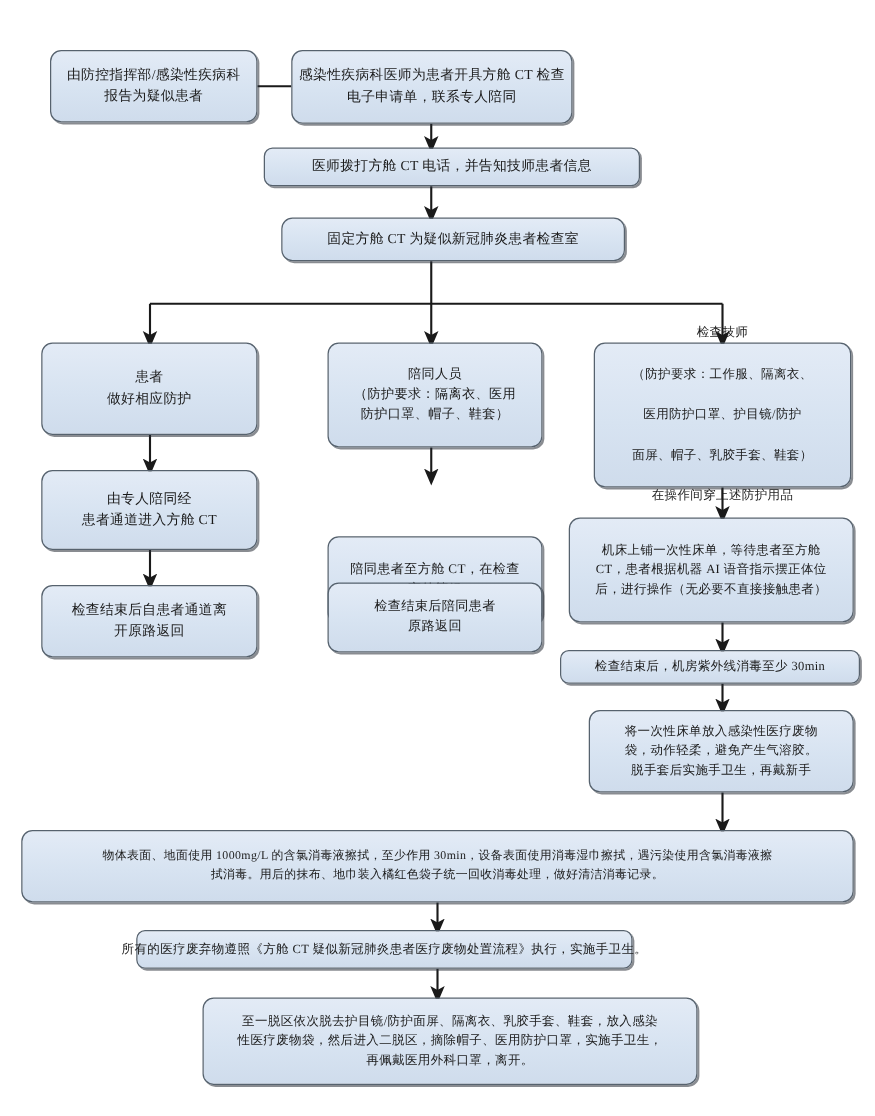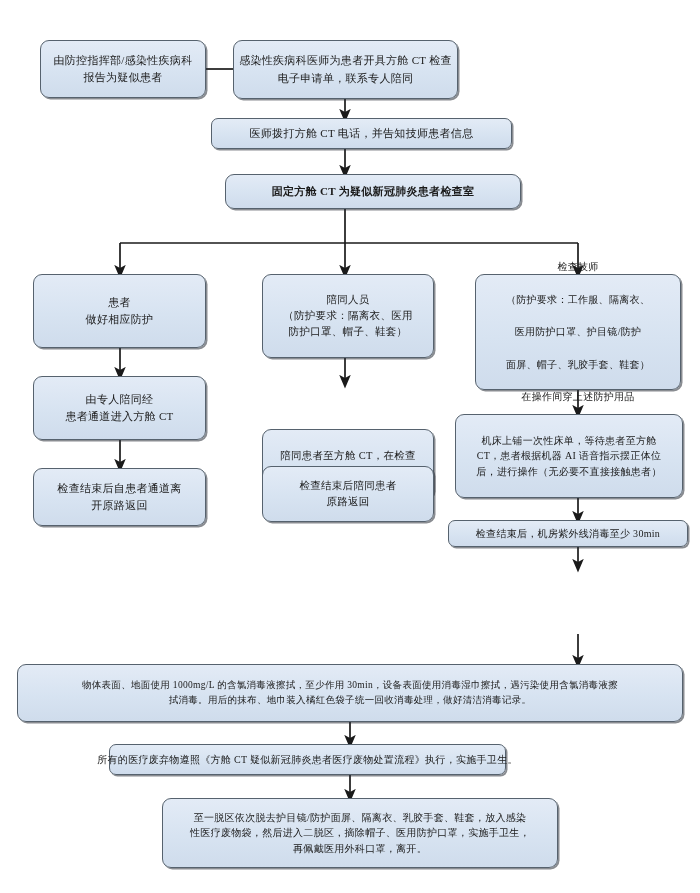--- a/index.html
+++ b/index.html
@@ -110,21 +110,21 @@
 
   <div class="node fs-11 tight" style="left:211px; top:118px; width:301px; height:31px;">
     <span class="ln">医师拨打方舱 CT 电话，并告知技师患者信息</span>
   </div>
 
   <div class="node fs-11" style="left:233px; top:40px; width:225px; height:59px;">
     <span class="ln">感染性疾病科医师为患者开具方舱 CT 检查</span>
     <span class="ln">电子申请单，联系专人陪同</span>
   </div>
 
-  <div class="node fs-11" style="left:225px; top:174px; width:296px; height:35px;font-weight:bold;">
+  <div class="node fs-11" style="left:225px; top:174px; width:275px; height:35px;">
     <span class="ln">固定方舱 CT 为疑似新冠肺炎患者检查室</span>
   </div>
 
   <div class="node fs-11" style="left:33px; top:274px; width:173px; height:74px;">
     <span class="ln">患者</span>
     <span class="ln">做好相应防护</span>
   </div>
 
   <div class="node fs-11" style="left:33px; top:376px; width:173px; height:64px;">
     <span class="ln">由专人陪同经</span>
@@ -163,20 +163,25 @@
   <div class="node fs-10" style="left:455px; top:414px; width:228px; height:84px;">
     <span class="ln">机床上铺一次性床单，等待患者至方舱</span>
     <span class="ln">CT，患者根据机器 AI 语音指示摆正体位</span>
     <span class="ln">后，进行操作（无必要不直接接触患者）</span>
   </div>
 
   <div class="node fs-10 tight" style="left:448px; top:520px; width:240px; height:27px;">
     <span class="ln">检查结束后，机房紫外线消毒至少 30min</span>
   </div>
 
+  <div class="node fs-10" style="left:471px; top:568px; width:212px; height:66px;">
+    <span class="ln">将一次性床单放入感染性医疗废物</span>
+    <span class="ln">袋，动作轻柔，避免产生气溶胶。</span>
+    <span class="ln">脱手套后实施手卫生，再戴新手</span>
+  </div>
 
   <div class="node fs-95" style="left:17px; top:664px; width:666px; height:58px;">
     <span class="ln">物体表面、地面使用 1000mg/L 的含氯消毒液擦拭，至少作用 30min，设备表面使用消毒湿巾擦拭，遇污染使用含氯消毒液擦</span>
     <span class="ln">拭消毒。用后的抹布、地巾装入橘红色袋子统一回收消毒处理，做好清洁消毒记录。</span>
   </div>
 
   <div class="node fs-10 tight" style="left:109px; top:744px; width:397px; height:31px;">
     <span class="ln">所有的医疗废弃物遵照《方舱 CT 疑似新冠肺炎患者医疗废物处置流程》执行，实施手卫生。</span>
   </div>
 

